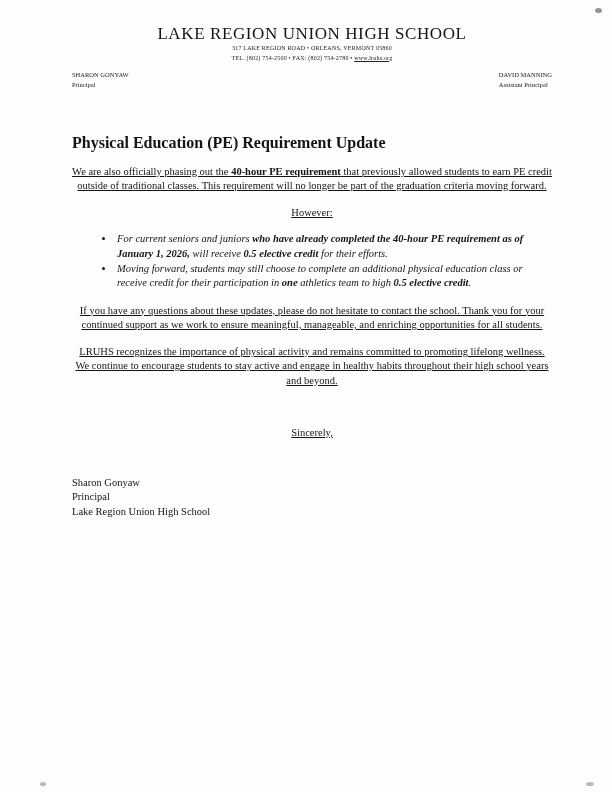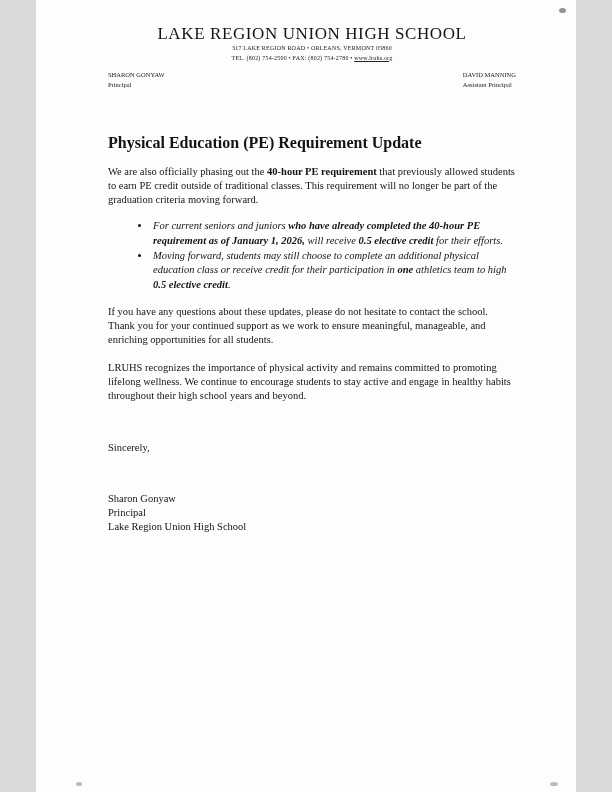--- a/index.html
+++ b/index.html
@@ -1,18 +1,18 @@
 <!DOCTYPE html>
 <html><head>
 <meta charset="utf-8">
 <style>
   html, body { margin: 0; padding: 0; background: #d9d9d9; }
   .page {
     position: relative;
-    width: 540px;
+    width: 612px;
     height: 792px;
     margin: 0 auto;
     background: #fdfdfc;
     box-sizing: border-box;
     padding: 24px 60px 0 72px;
     font-family: "Liberation Serif", serif;
     color: #141414;
     overflow: hidden;
   }
   
@@ -43,21 +43,22 @@
   
   .letter-title {
     font-weight: bold;
     font-size: 16px;
     margin-top: 44px;
   }
   .body-text {
     font-size: 10.5px;
     line-height: 1.36;
     margin: 13px 0 0 0;
-    text-align: left;
+    text-align: center;
+    text-decoration: underline;
   }
   .b { font-weight: bold; }
   ul.bullets {
     margin: 12px 0 0 0;
     padding-left: 43px;
     font-style: italic;
   }
   ul.bullets li {
     font-size: 10.5px;
     line-height: 1.36;
@@ -101,20 +102,21 @@
     <div class="staff-block right">
       <div>DAVID MANNING</div>
       <div>Assistant Principal</div>
     </div>
   </div>
 
   <div class="letter-title">Physical Education (PE) Requirement Update</div>
 
   <p class="body-text"><span>We are also officially phasing out the </span><span class="b">40-hour PE requirement</span><span> that previously allowed students to earn PE credit outside of traditional classes. This requirement will no longer be part of the graduation criteria moving forward.</span></p>
 
+  <p class="body-text">However:</p>
 
   <ul class="bullets">
     <li><span>For current seniors and juniors </span><span class="b">who have already completed the 40-hour PE requirement as of January 1, 2026,</span><span> will receive </span><span class="b">0.5 elective credit</span><span> for their efforts.</span></li>
     <li><span>Moving forward, students may still choose to complete an additional physical education class or receive credit for their participation in </span><span class="b">one</span><span> athletics team to high </span><span class="b">0.5 elective credit</span><span>.</span></li>
   </ul>
 
   <p class="body-text">If you have any questions about these updates, please do not hesitate to contact the school. Thank you for your continued support as we work to ensure meaningful, manageable, and enriching opportunities for all students.</p>
 
   <p class="body-text">LRUHS recognizes the importance of physical activity and remains committed to promoting lifelong wellness. We continue to encourage students to stay active and engage in healthy habits throughout their high school years and beyond.</p>
 

